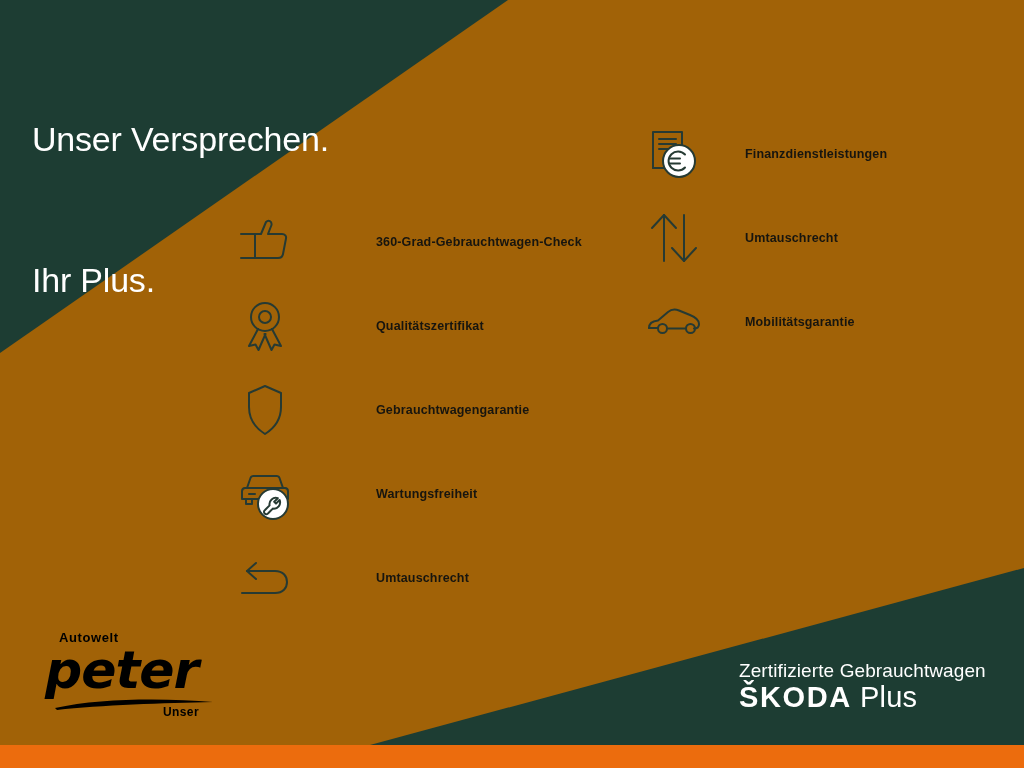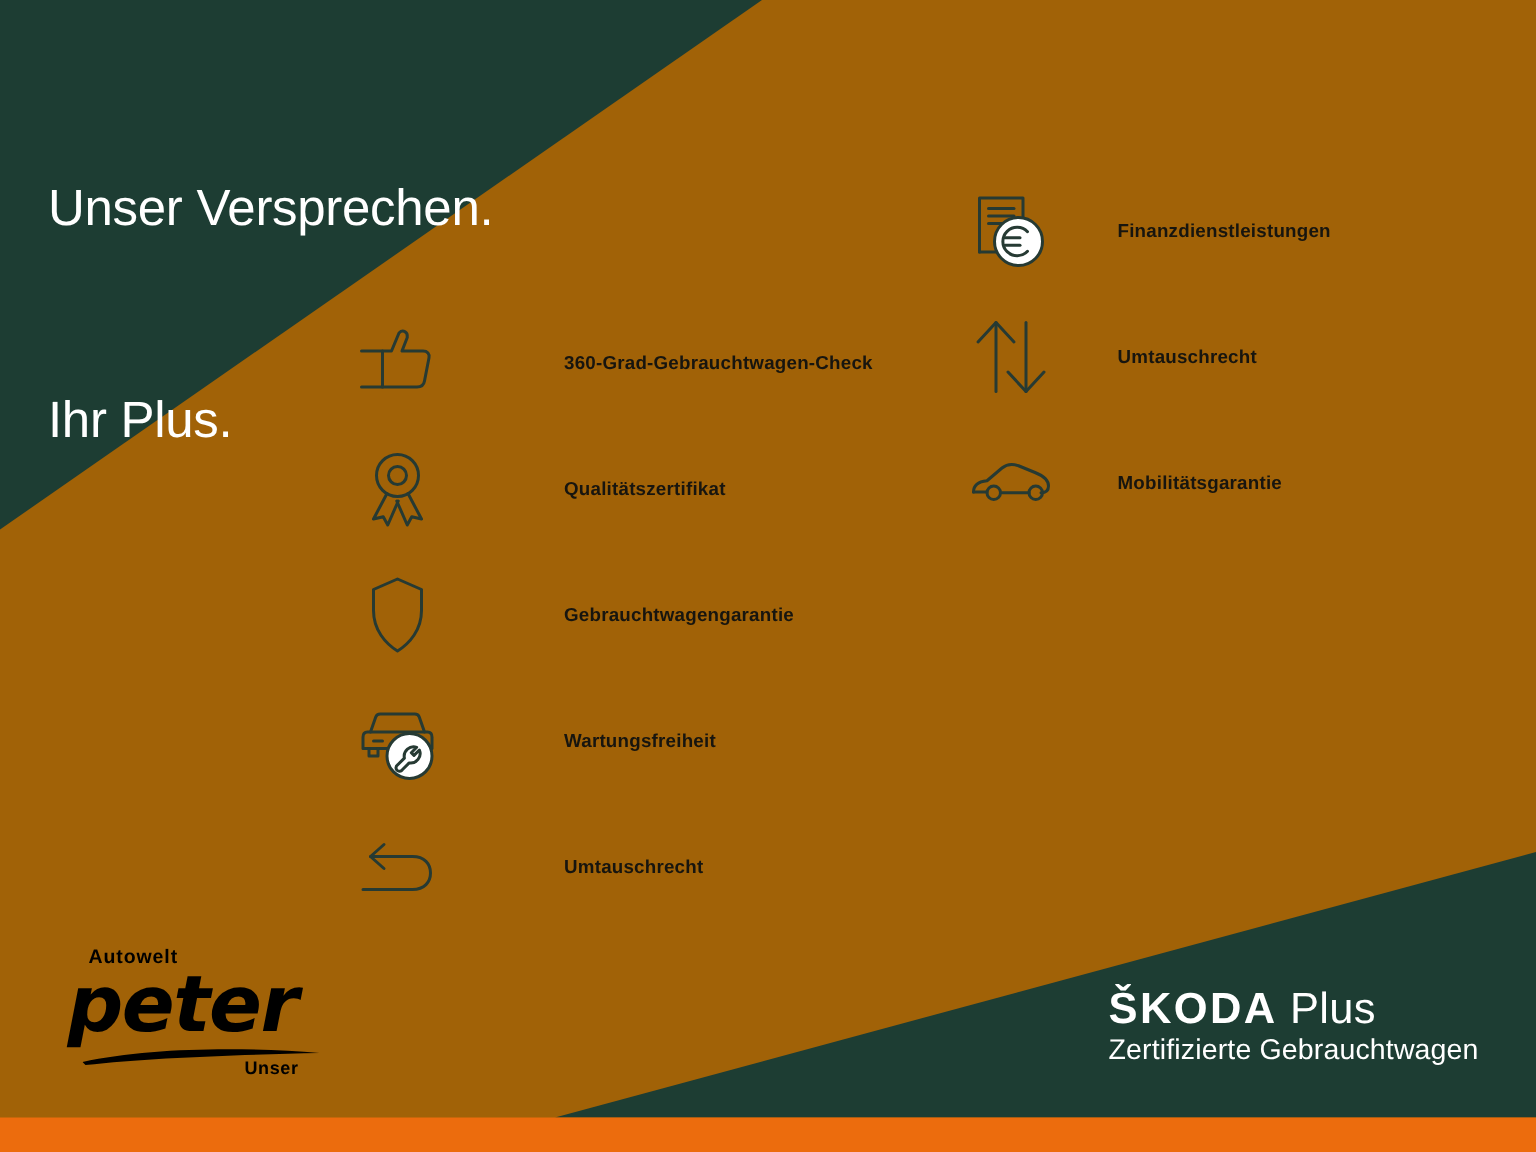--- a/index.html
+++ b/index.html
@@ -280,19 +280,19 @@
   <div id="dealer-logo">
     <span id="dealer-top">Autowelt</span>
     <span id="dealer-main">peter</span>
     <svg id="dealer-swoosh" viewBox="0 0 160 12">
       <path d="M0 10 C45 0 110 0 158 4 C110 5 45 7 2 12 Z" fill="#000000"></path>
     </svg>
     <span id="dealer-sub">Unser</span>
   </div>
 
   <div id="skoda-brand">
+    <div id="skoda-line2">Zertifizierte Gebrauchtwagen</div>
     <div id="skoda-line1">
       <span id="skoda-word">ŠKODA</span><span id="skoda-plus"> Plus</span>
     </div>
-    <div id="skoda-line2">Zertifizierte Gebrauchtwagen</div>
   </div>
 
 </div>
 
 </body></html>

